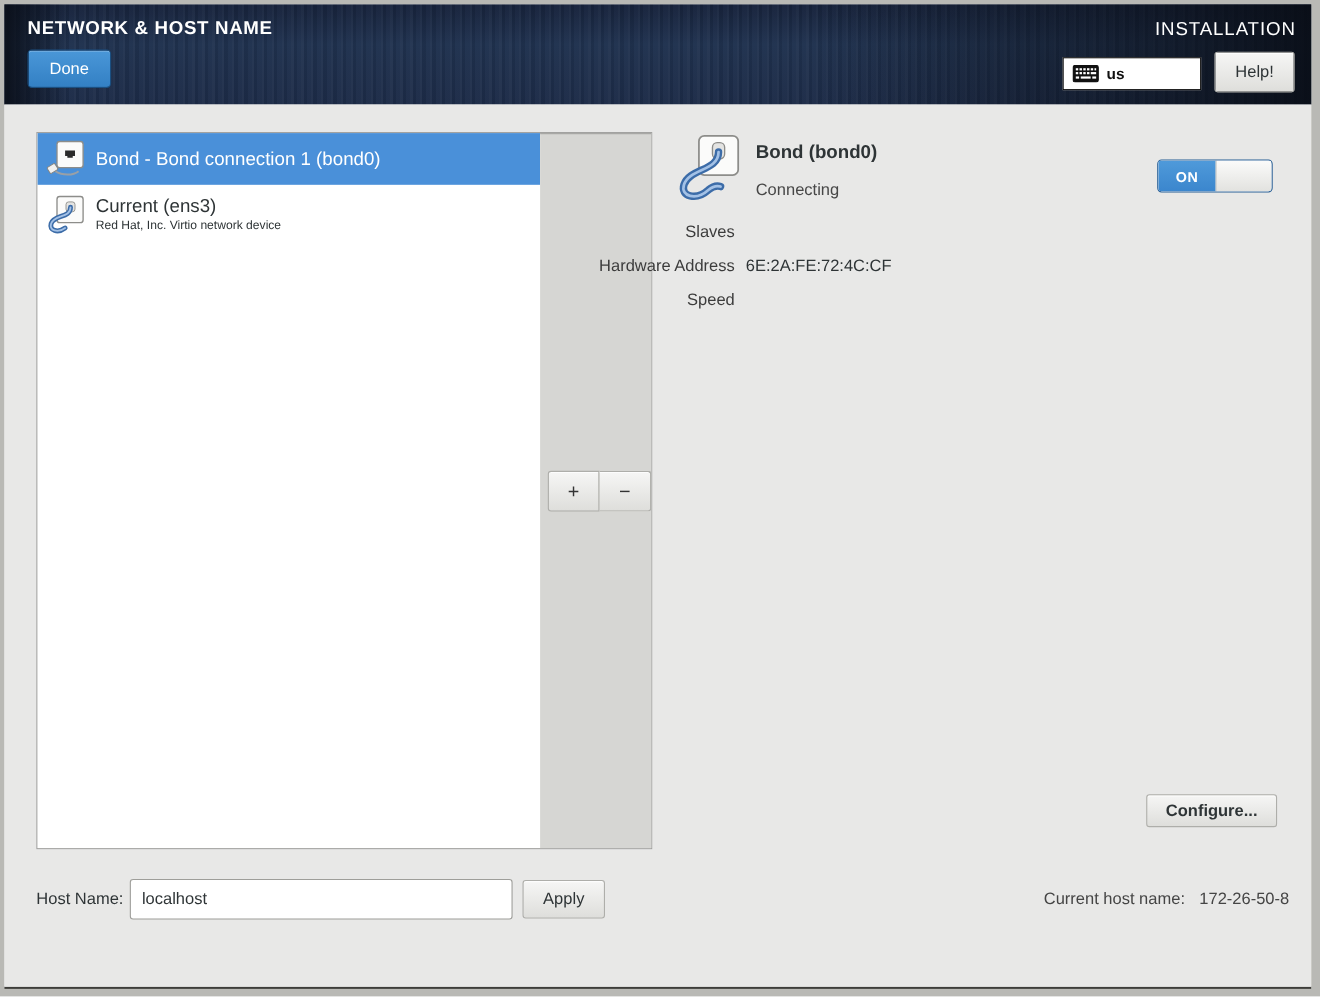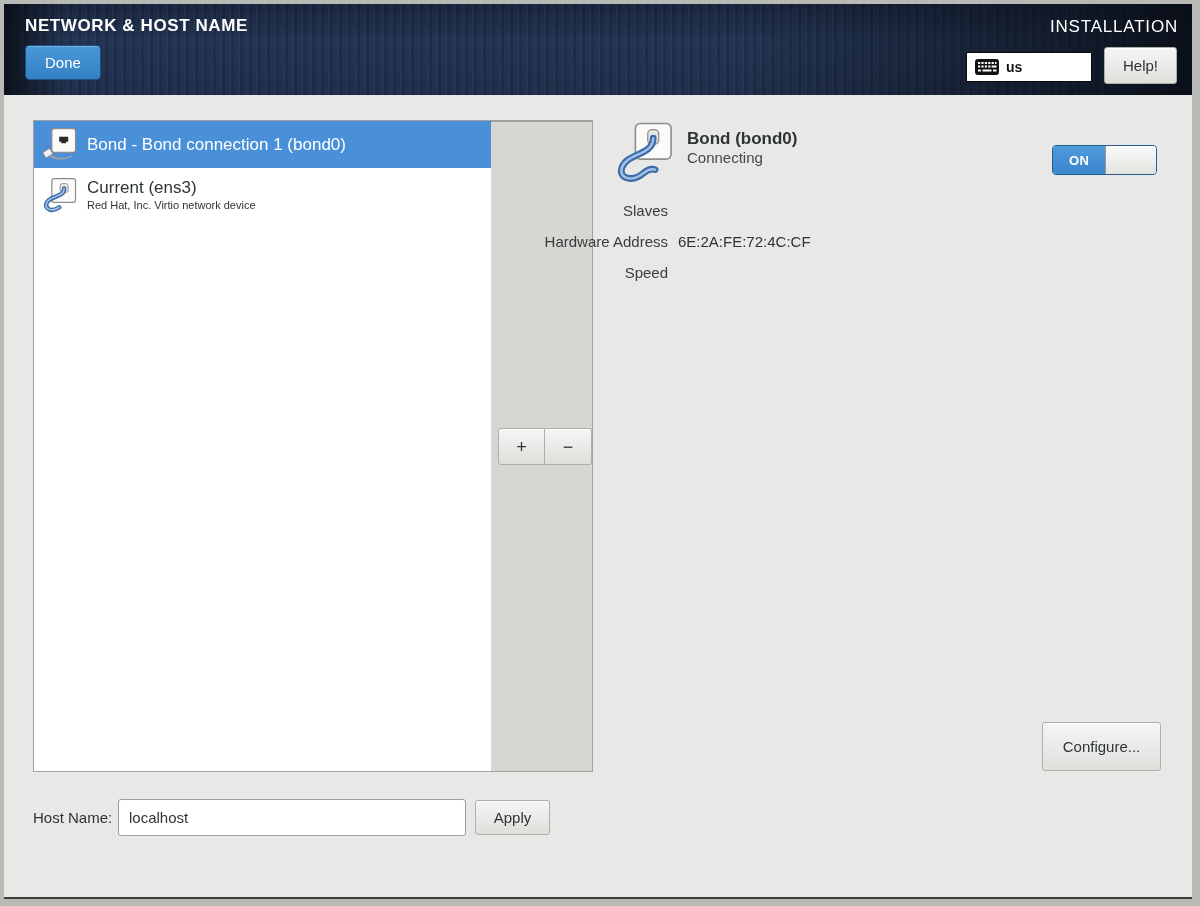--- a/index.html
+++ b/index.html
@@ -56,21 +56,21 @@
     flex:0 0 50px; background:#d6d6d3; border-top:1px solid #a2a2a0;
     display:flex; align-items:center; padding-left:7px;
   }
   .tool-btn { width:47px; height:37px; font-size:18px; line-height:1; color:#333; }
   .tool-btn.add { border-radius:3px 0 0 3px; }
   .tool-btn.remove { border-radius:0 3px 3px 0; border-left:none; }
 
   .detail-header { position:absolute; left:610px; top:26px; display:flex; gap:13px; }
   .detail-texts { margin-top:8px; }
   .detail-title { font-size:17px; font-weight:bold; color:#2e3436; }
-  .detail-status { font-size:15px; color:#474747; margin-top:0; }
+  .detail-status { font-size:15px; color:#474747; margin-top:15px; }
 
   .fields { position:absolute; left:0; top:104px; font-size:15px; }
   .field-row { display:flex; margin-bottom:9px; height:22px; align-items:center; }
   .field-label { width:664px; text-align:right; color:#3c3c3c; }
   .field-value { margin-left:10px; color:#2e3436; }
 
   .switch {
     position:absolute; left:1048px; top:38px; width:105px; height:30px;
     border:1px solid #255c93; border-radius:4px; display:flex; overflow:hidden; cursor:pointer;
     background:#fff;
@@ -79,21 +79,21 @@
   .switch-on {
     flex:1.05; background:linear-gradient(180deg,#4f9ada 0%,#3b86cd 100%);
     color:#fff; font-size:13px; font-weight:bold; display:flex; align-items:center; justify-content:center;
     letter-spacing:.5px;
   }
   .switch-handle {
     flex:1; background:linear-gradient(180deg,#fbfbfa 0%,#e2e2df 100%);
     border-left:1px solid #989894; border-radius:0 3px 3px 0;
   }
 
-  .configure-btn { position:absolute; left:1038px; top:627px; width:119px; height:49px; }
+  .configure-btn { position:absolute; left:1038px; top:627px; width:119px; height:30px;font-weight:bold; }
 
   .host-label { position:absolute; left:29px; top:705px; height:36px; line-height:36px; font-size:15px; color:#2e3436; }
   .host-input {
     position:absolute; left:114px; top:704px; width:348px; height:37px;
     border:1px solid #9e9e9a; border-radius:3px; background:#fff; padding:0 10px;
     font-size:15px; font-family:"Liberation Sans", sans-serif; color:#2e3436;
   }
   .apply-btn { position:absolute; left:471px; top:705px; width:75px; height:35px; }
 
   .current-host { position:absolute; right:20px; top:705px; height:36px; line-height:36px; font-size:15px; color:#454545; display:flex; gap:13px; }
@@ -212,16 +212,20 @@
           <span class="field-value"></span>
         </div>
       </div>
 
       <button class="btn-gray configure-btn">Configure...</button>
 
       <div class="host-label">Host Name:</div>
       <input class="host-input" type="text" value="localhost" style="">
       <button class="btn-gray apply-btn">Apply</button>
 
+      <div class="current-host">
+        <span>Current host name:</span>
+        <span>172-26-50-8</span>
+      </div>
 
     </div>
   </div>
 </div>
 
 </body></html>

